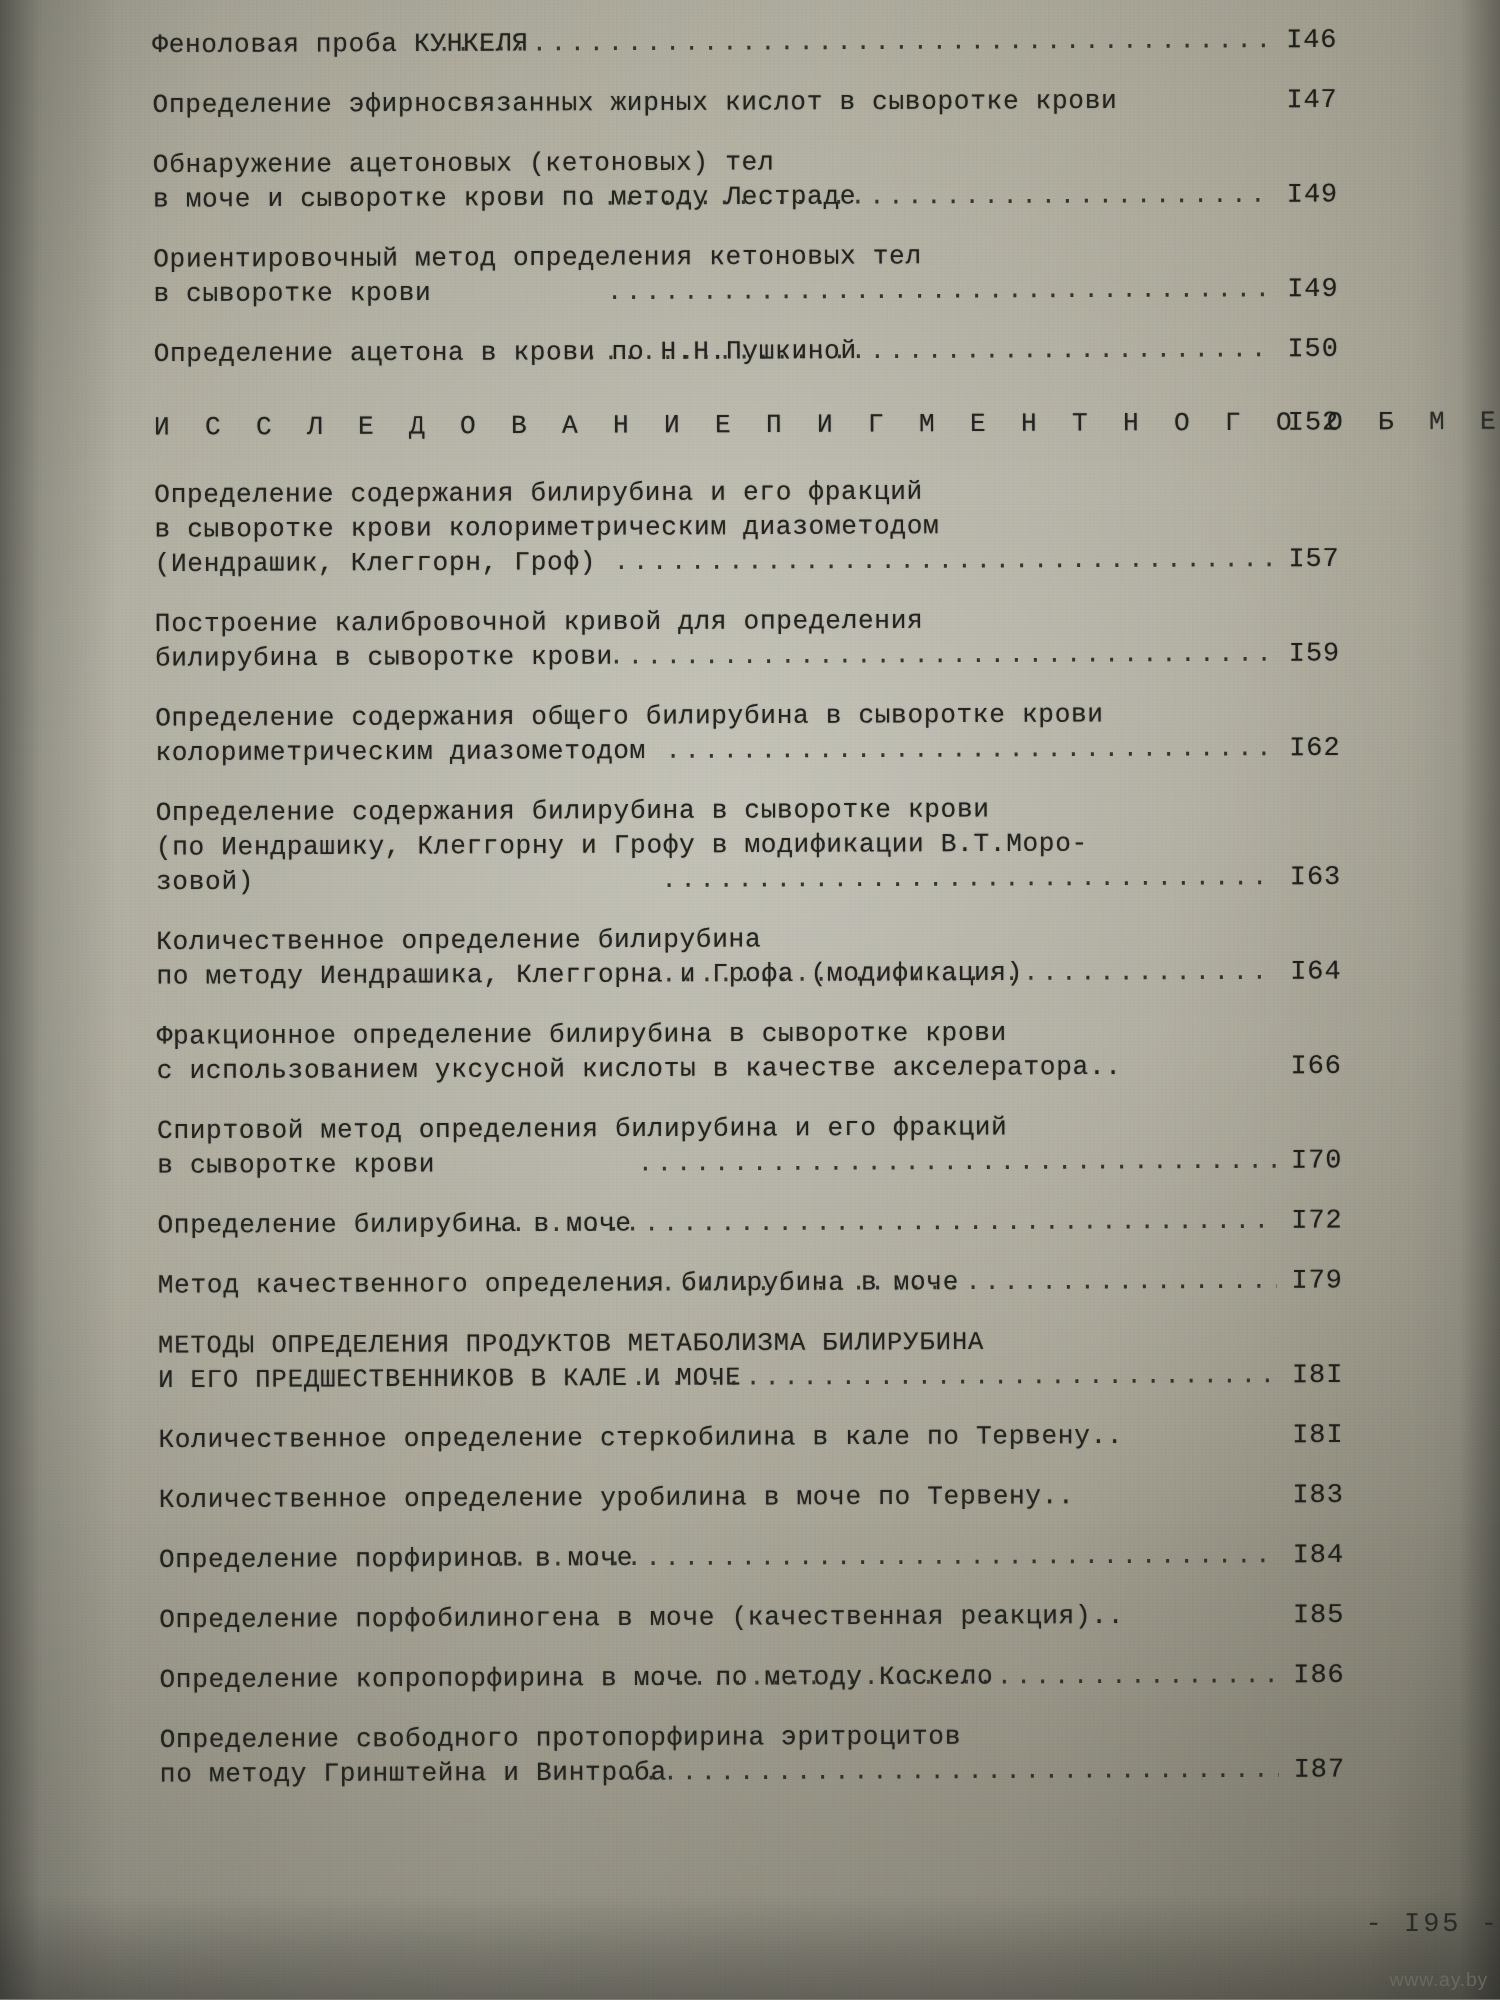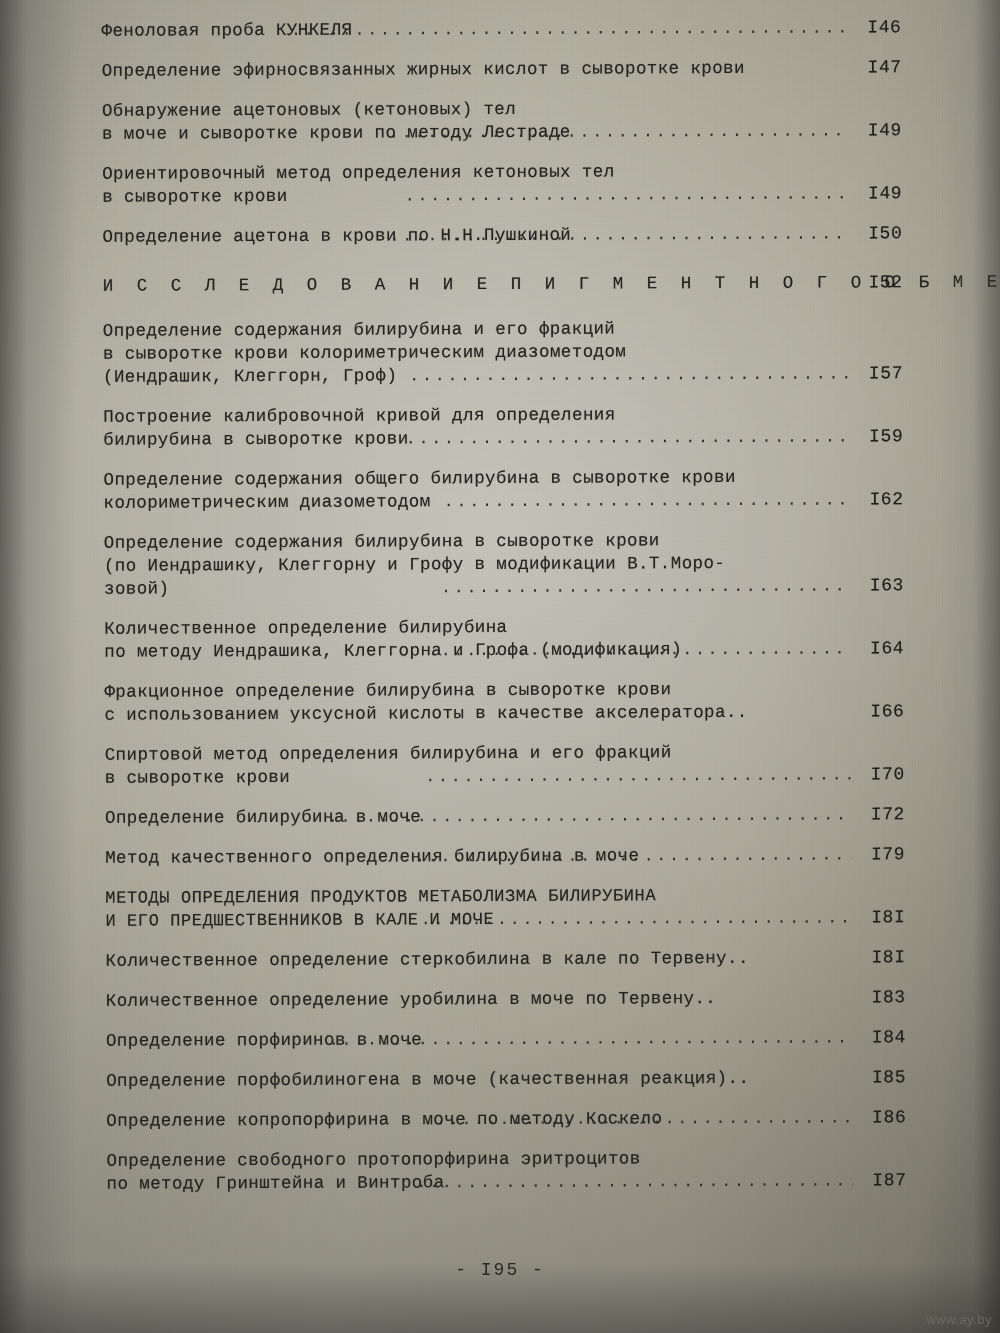--- a/index.html
+++ b/index.html
@@ -86,21 +86,21 @@
     font-size: 17.5px;
     line-height: 23px;
     letter-spacing: 2.2px;
     color: #2a2a26;
     padding: 0 6px 0 8px;
     opacity: 0.92;
   }
   .pg {
     flex: 0 0 auto;
     width: 54px;
-    text-align: right;
+    text-align: center;
     font-size: 18px;
     line-height: 23px;
     letter-spacing: 0.6px;
     color: #1f1f1c;
     text-shadow: 0 0 1px rgba(0,0,0,0.35);
   }
 
   .heading {
     margin: 26px 0 22px 0;
   }
@@ -113,22 +113,22 @@
     font-size: 17px;
   }
   .centered .ln {
     text-align: center;
   }
   .centered .entry-inner { align-items: flex-end; }
 
   .footer {
     position: absolute;
     left: 0; right: 0;
-    bottom: 53px;
-    text-align: center;
+    bottom: 40px;
+    text-align: right;
     font-size: 18px;
     letter-spacing: 2px;
     color: #2a2a26;
     font-family: "Liberation Mono", "DejaVu Sans Mono", monospace;
   }
   .watermark {
     position: absolute;
     right: 8px;
     bottom: 6px;
     font-size: 13px;

